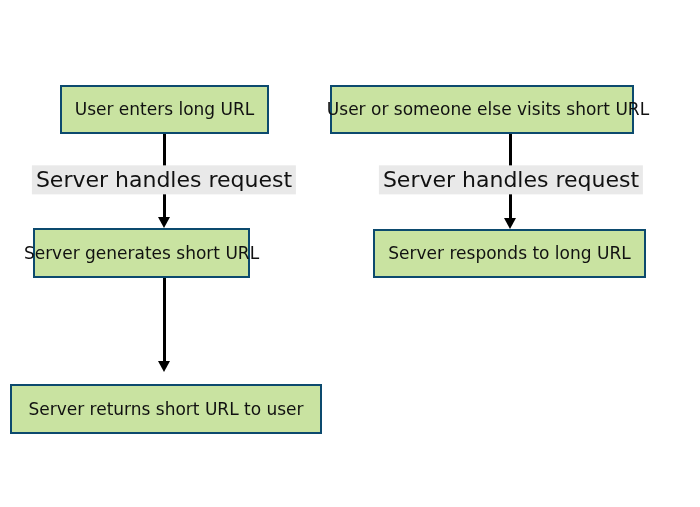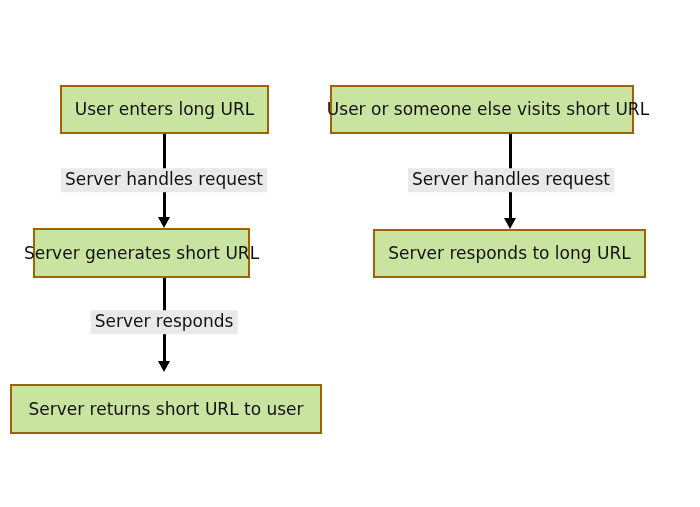--- a/index.html
+++ b/index.html
@@ -12,21 +12,21 @@
   }
   .canvas {
     position: relative;
     width: 700px; height: 507px;
     background: #ffffff;
   }
   .node {
     position: absolute;
     box-sizing: border-box;
     background: #c9e3a1;
-    border: 2px solid #a16207;
+    border: 2px solid #0c4a6e;
     display: flex;
     align-items: center;
     justify-content: center;
     font-size: 17px;
     line-height: 1.1;
     white-space: nowrap;
     color: #111111;
   }
   .edge-line {
     position: absolute;
@@ -38,21 +38,21 @@
     width: 0; height: 0;
     border-left: 6px solid transparent;
     border-right: 6px solid transparent;
     border-top: 11px solid #000000;
   }
   .edge-label {
     position: absolute;
     transform: translate(-50%, -50%);
     background: #e9e9e9;
     padding: 2px 4px;
-    font-size: 17px;
+    font-size: 22px;
     line-height: 1.15;
     white-space: nowrap;
     color: #111111;
   }
   
   .n1 { left: 60px;  top: 85px;  width: 209px; height: 49px; }
   .n2 { left: 33px;  top: 228px; width: 217px; height: 50px; }
   .n3 { left: 10px;  top: 372px; width: 312px; height: 50px; margin-top: 12px; }
   .l1 { left: 163px; top: 134px; height: 84px; }
   .h1 { left: 158px; top: 217px; }
@@ -75,21 +75,20 @@
   <div class="node n1">User enters long URL</div>
 
   <div class="edge-line l1"></div>
   <div class="edge-head h1"></div>
   <div class="edge-label lb1">Server handles request</div>
 
   <div class="node n2">Server generates short URL</div>
 
   <div class="edge-line l2"></div>
   <div class="edge-head h2"></div>
-  <div class="edge-label lb2">Server responds</div>
 
   <div class="node n3">Server returns short URL to user</div>
 
   <div class="node n4">User or someone else visits short URL</div>
 
   <div class="edge-line l3"></div>
   <div class="edge-head h3"></div>
   <div class="edge-label lb3">Server handles request</div>
 
   <div class="node n5">Server responds to long URL</div>

